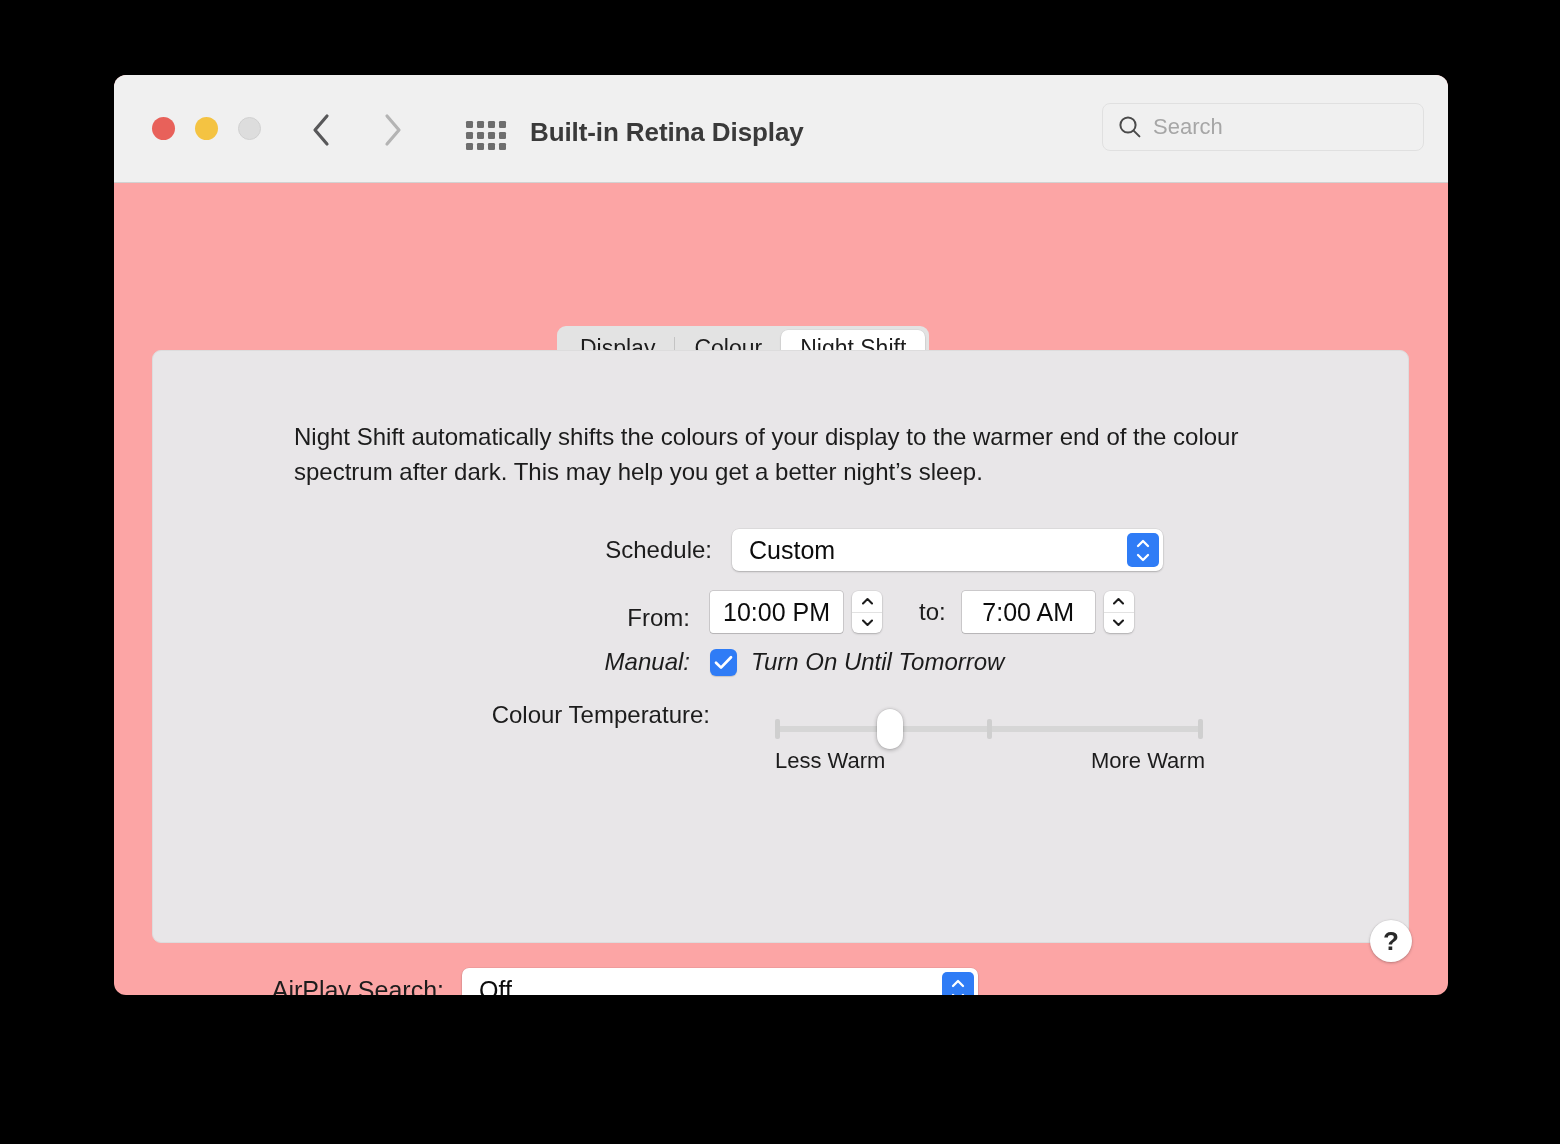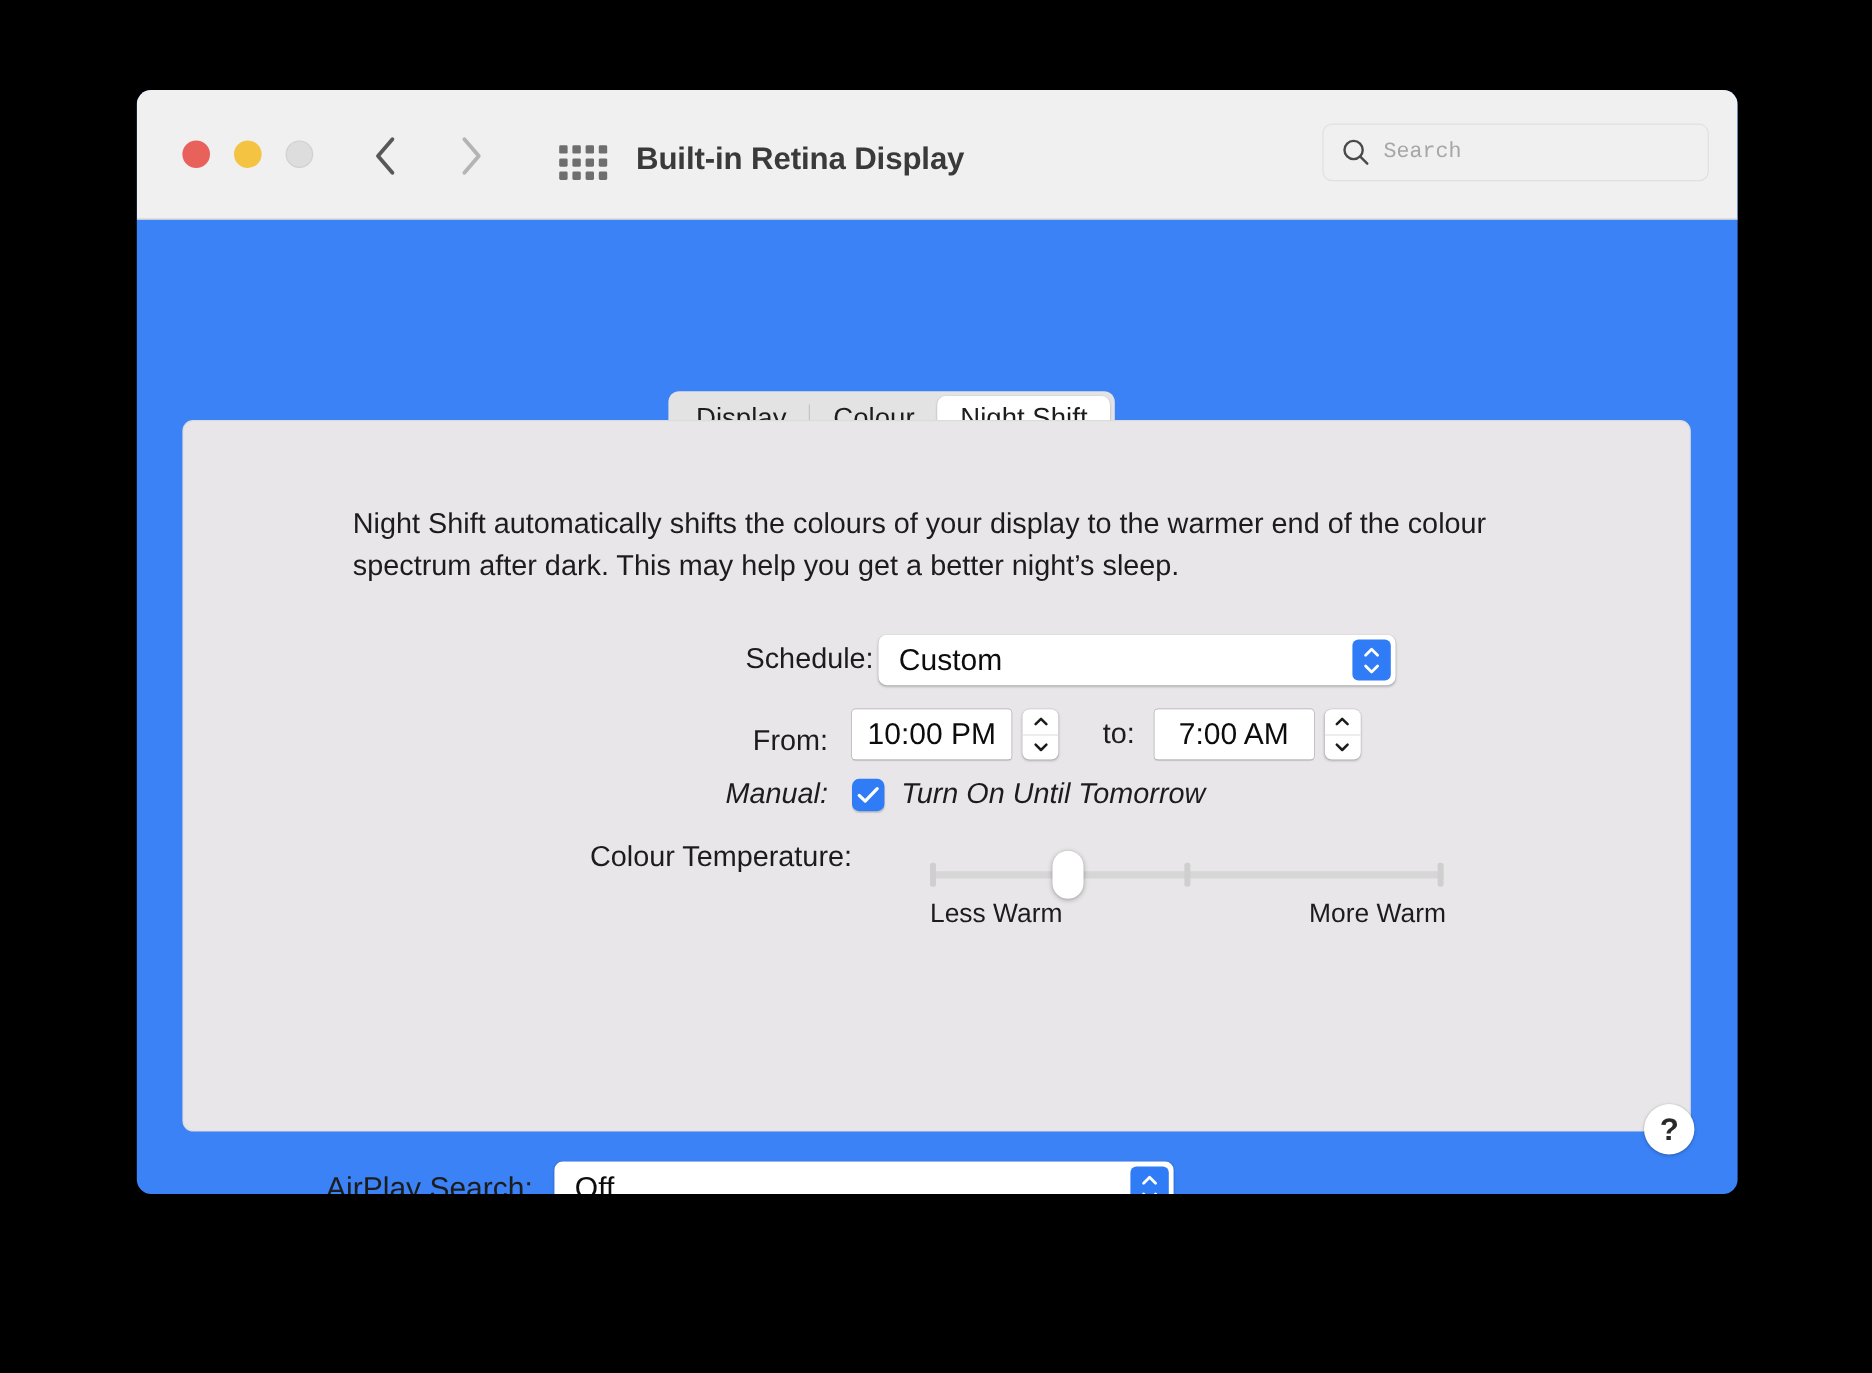--- a/index.html
+++ b/index.html
@@ -16,21 +16,21 @@
     -webkit-font-smoothing: antialiased;
   }
 
   
   .window {
     position: absolute;
     left: 114px;
     top: 75px;
     width: 1334px;
     height: 920px;
-    background: #3b82f6;
+    background: #fca5a5;
     border-radius: 12px;
     box-shadow: 0 12px 44px rgba(0,0,0,0.55);
     overflow: hidden;
   }
 
   
   .titlebar {
     position: relative;
     height: 108px;
     background: #f0f0f0;
@@ -109,23 +109,22 @@
     border: 1px solid #e0e0e0;
     border-radius: 8px;
     box-sizing: border-box;
     display: flex;
     align-items: center;
     padding: 0 14px;
     gap: 10px;
   }
   .search-box .mag { flex: 0 0 auto; display:block; }
   .search-ph {
-    font-size: 18px;
+    font-size: 22px;
     color: #a6a6a6;
-    font-family: Liberation Mono, monospace;
   }
 
   
   .body-area {
     position: relative;
     height: 811px;
   }
 
   
   .tabs {
@@ -417,21 +416,21 @@
       <span class="tab">Colour</span>
       <span class="tab selected">Night Shift</span>
     </div>
 
     <div class="panel">
 
       <div class="desc">Night Shift automatically shifts the colours of your display to the warmer end of the colour spectrum after dark. This may help you get a better night’s sleep.</div>
 
       <div class="row" style="left:0; top:178px; width:1010px; justify-content:flex-end;">
         <span class="row-label" style="width:537px;">Schedule:</span>
-        <div class="popup" style="margin-left:4px; width:431px; height:42px;">
+        <div class="popup" style="margin-left:20px; width:431px; height:42px;">
           <span class="val">Custom</span>
           <span class="arrows">
             <svg width="16" height="10" viewBox="0 0 16 10" fill="none" xmlns="http://www.w3.org/2000/svg">
               <path d="M3 7 L8 2 L13 7" stroke="#ffffff" stroke-width="2.3" stroke-linecap="round" stroke-linejoin="round"></path>
             </svg>
             <svg width="16" height="10" viewBox="0 0 16 10" fill="none" xmlns="http://www.w3.org/2000/svg">
               <path d="M3 3 L8 8 L13 3" stroke="#ffffff" stroke-width="2.3" stroke-linecap="round" stroke-linejoin="round"></path>
             </svg>
           </span>
         </div>

